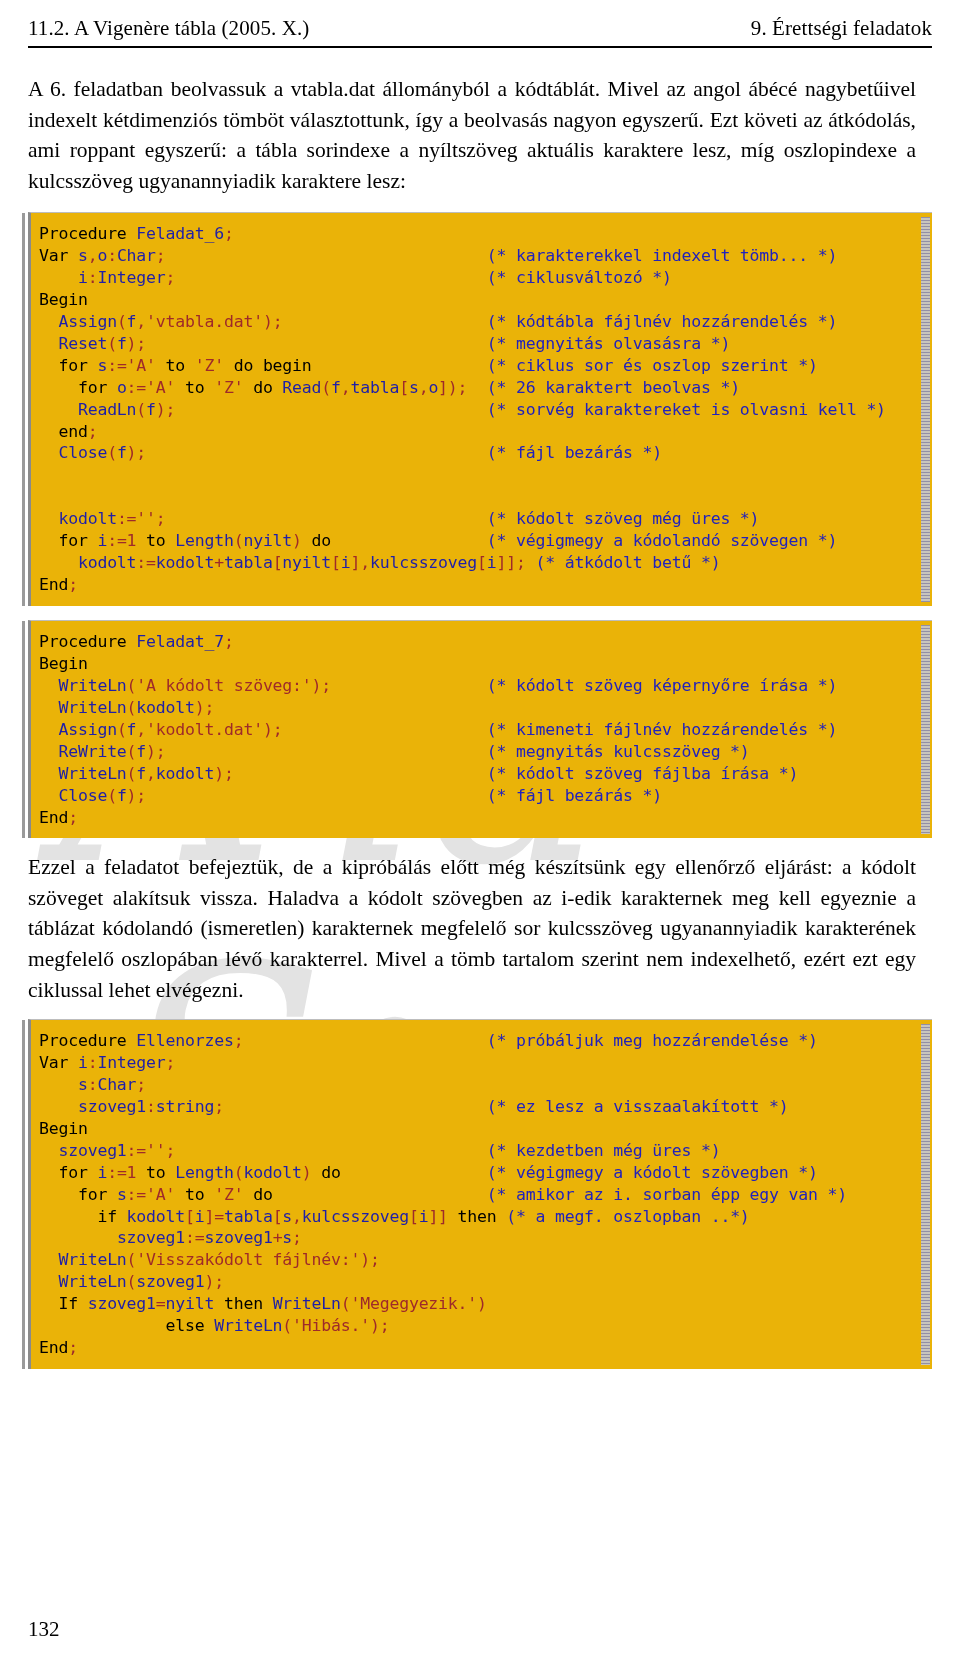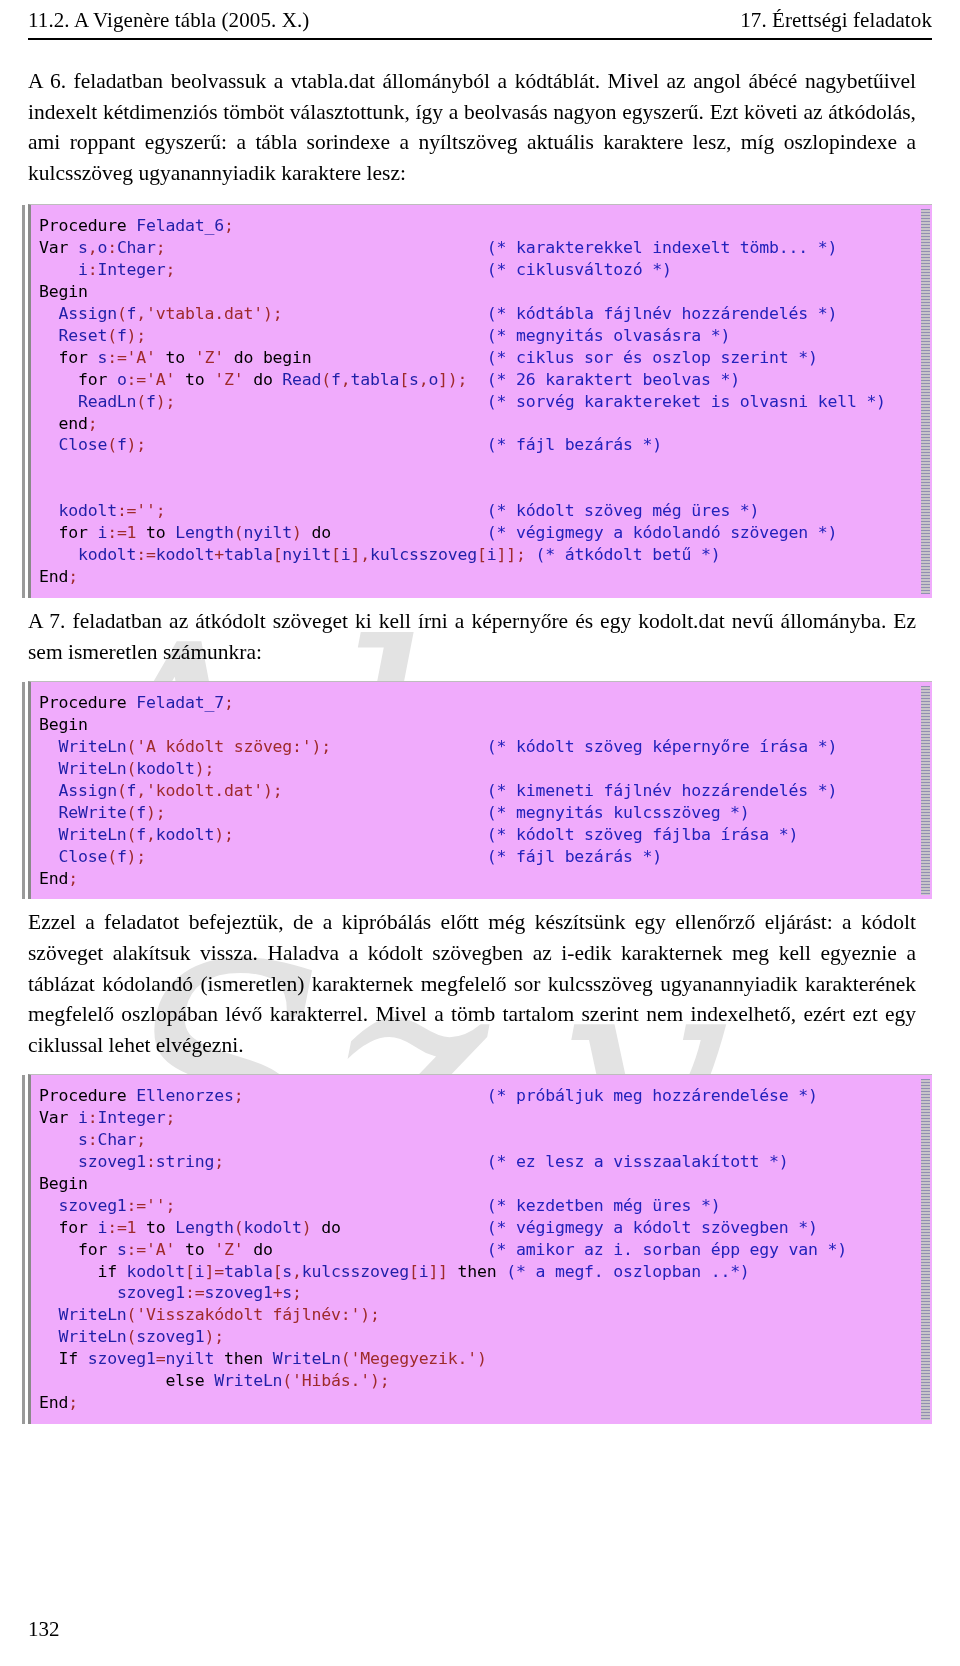--- a/index.html
+++ b/index.html
@@ -36,21 +36,21 @@
     box-sizing: border-box;
     width: 960px;
   }
 
   
   .runhead {
     display: flex;
     justify-content: space-between;
     align-items: baseline;
     font-size: 21px;
-    padding-top: 8px;
+    padding-top: 16px;
     padding-bottom: 4px;
   }
   .runhead .left  { letter-spacing: .1px; }
   .runhead .right { letter-spacing: .1px; }
   .rule {
     height: 2px;
     background: #000;
     margin: 1px 0 26px 0;
   }
 
@@ -60,22 +60,22 @@
     line-height: 1.42;
     text-align: justify;
     margin: 0 16px 16px 0;
     hyphens: manual;
   }
   p.body.tight { margin-bottom: 10px; }
 
   
   .codewrap {
     position: relative;
-    margin: 14px 0 8px 0;
-    background: #f0abfc;
+    margin: 14px 0 14px 0;
+    background: #eab308;
     border-left: 3px solid #8a8a8a;
     border-top: 1px solid #bdbdbd;
     box-sizing: border-box;
     padding: 10px 6px 10px 8px;
   }
   .codewrap::before {
     
     content: "";
     position: absolute;
     left: -9px;
@@ -139,21 +139,21 @@
       <text x="330" y="620">z.</text>
       <text x="560" y="620">v</text>
     </g>
   </svg>
 </div>
 
 <div class="page">
 
   <div class="runhead">
     <span class="left">11.2. A Vigenère tábla (2005. X.)</span>
-    <span class="right">17. Érettségi feladatok</span>
+    <span class="right">9. Érettségi feladatok</span>
   </div>
   <div class="rule"></div>
 
   <p class="body">A 6. feladatban beolvassuk a vtabla.dat állományból a kódtáblát. Mivel az angol ábécé nagybetűivel indexelt kétdimenziós tömböt választottunk, így a beolvasás nagyon egyszerű. Ezt követi az átkódolás, ami roppant egyszerű: a tábla sorindexe a nyíltszöveg aktuális karaktere lesz, míg oszlopindexe a kulcsszöveg ugyanannyiadik karaktere lesz:</p>
 
   <div class="codewrap">
     <pre class="code" id="code-0"><span class="kw">Procedure</span> <span class="id">Feladat_6</span><span class="pn">;</span>
 <span class="kw">Var</span> <span class="id">s</span><span class="pn">,</span><span class="id">o</span><span class="pn">:</span><span class="id">Char</span><span class="pn">;</span>                                 <span class="cm">(* karakterekkel indexelt tömb... *)</span>
     <span class="id">i</span><span class="pn">:</span><span class="id">Integer</span><span class="pn">;</span>                                <span class="cm">(* ciklusváltozó *)</span>
 <span class="kw">Begin</span>
@@ -165,21 +165,20 @@
   <span class="kw">end</span><span class="pn">;</span>
   <span class="id">Close</span><span class="pn">(</span><span class="id">f</span><span class="pn">)</span><span class="pn">;</span>                                   <span class="cm">(* fájl bezárás *)</span>
  
  
   <span class="id">kodolt</span><span class="pn">:</span><span class="pn">=</span><span class="str">''</span><span class="pn">;</span>                                 <span class="cm">(* kódolt szöveg még üres *)</span>
   <span class="kw">for</span> <span class="id">i</span><span class="pn">:</span><span class="pn">=</span><span class="num">1</span> <span class="kw">to</span> <span class="id">Length</span><span class="pn">(</span><span class="id">nyilt</span><span class="pn">)</span> <span class="kw">do</span>                <span class="cm">(* végigmegy a kódolandó szövegen *)</span>
     <span class="id">kodolt</span><span class="pn">:</span><span class="pn">=</span><span class="id">kodolt</span><span class="pn">+</span><span class="id">tabla</span><span class="pn">[</span><span class="id">nyilt</span><span class="pn">[</span><span class="id">i</span><span class="pn">]</span><span class="pn">,</span><span class="id">kulcsszoveg</span><span class="pn">[</span><span class="id">i</span><span class="pn">]</span><span class="pn">]</span><span class="pn">;</span> <span class="cm">(* átkódolt betű *)</span>
 <span class="kw">End</span><span class="pn">;</span></pre>
   </div>
 
-  <p class="body tight">A 7. feladatban az átkódolt szöveget ki kell írni a képernyőre és egy kodolt.dat nevű állományba. Ez sem ismeretlen számunkra:</p>
 
   <div class="codewrap">
     <pre class="code" id="code-1"><span class="kw">Procedure</span> <span class="id">Feladat_7</span><span class="pn">;</span>
 <span class="kw">Begin</span>
   <span class="id">WriteLn</span><span class="pn">(</span><span class="str">'A kódolt szöveg:'</span><span class="pn">)</span><span class="pn">;</span>                <span class="cm">(* kódolt szöveg képernyőre írása *)</span>
   <span class="id">WriteLn</span><span class="pn">(</span><span class="id">kodolt</span><span class="pn">)</span><span class="pn">;</span>
   <span class="id">Assign</span><span class="pn">(</span><span class="id">f</span><span class="pn">,</span><span class="str">'kodolt.dat'</span><span class="pn">)</span><span class="pn">;</span>                     <span class="cm">(* kimeneti fájlnév hozzárendelés *)</span>
   <span class="id">ReWrite</span><span class="pn">(</span><span class="id">f</span><span class="pn">)</span><span class="pn">;</span>                                 <span class="cm">(* megnyitás kulcsszöveg *)</span>
   <span class="id">WriteLn</span><span class="pn">(</span><span class="id">f</span><span class="pn">,</span><span class="id">kodolt</span><span class="pn">)</span><span class="pn">;</span>                          <span class="cm">(* kódolt szöveg fájlba írása *)</span>
   <span class="id">Close</span><span class="pn">(</span><span class="id">f</span><span class="pn">)</span><span class="pn">;</span>                                   <span class="cm">(* fájl bezárás *)</span>

